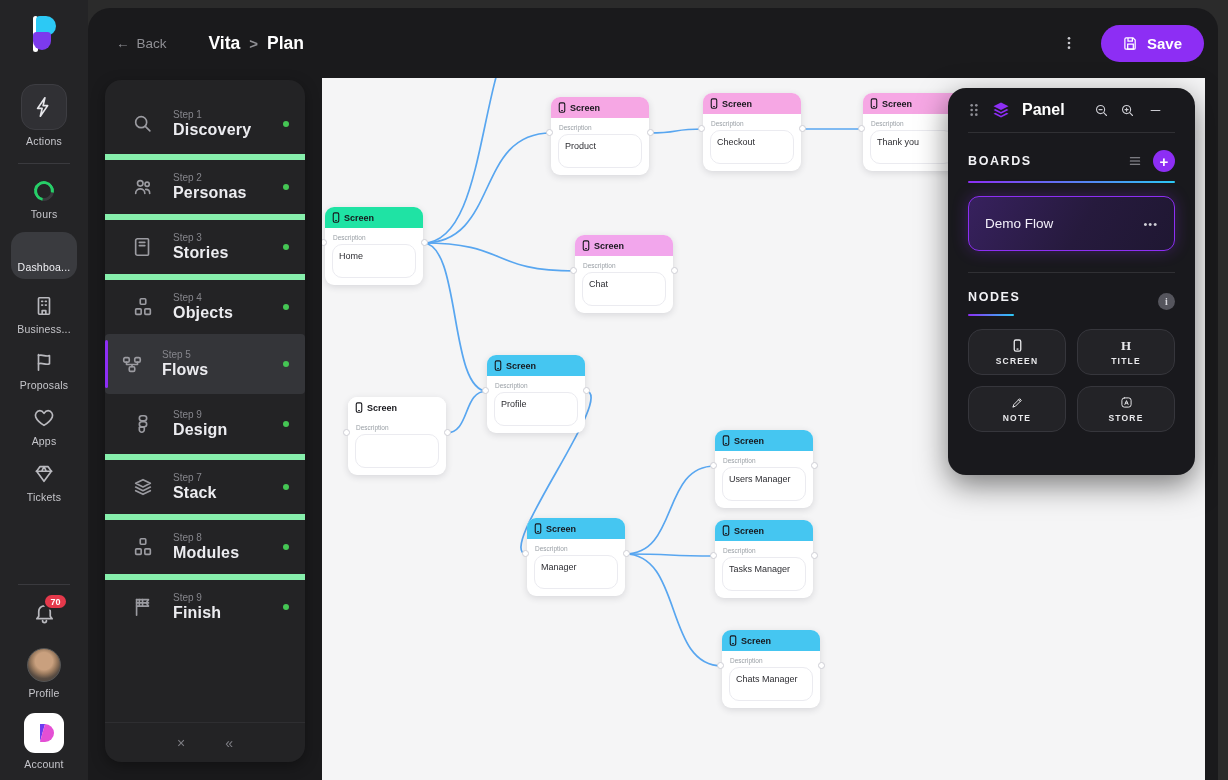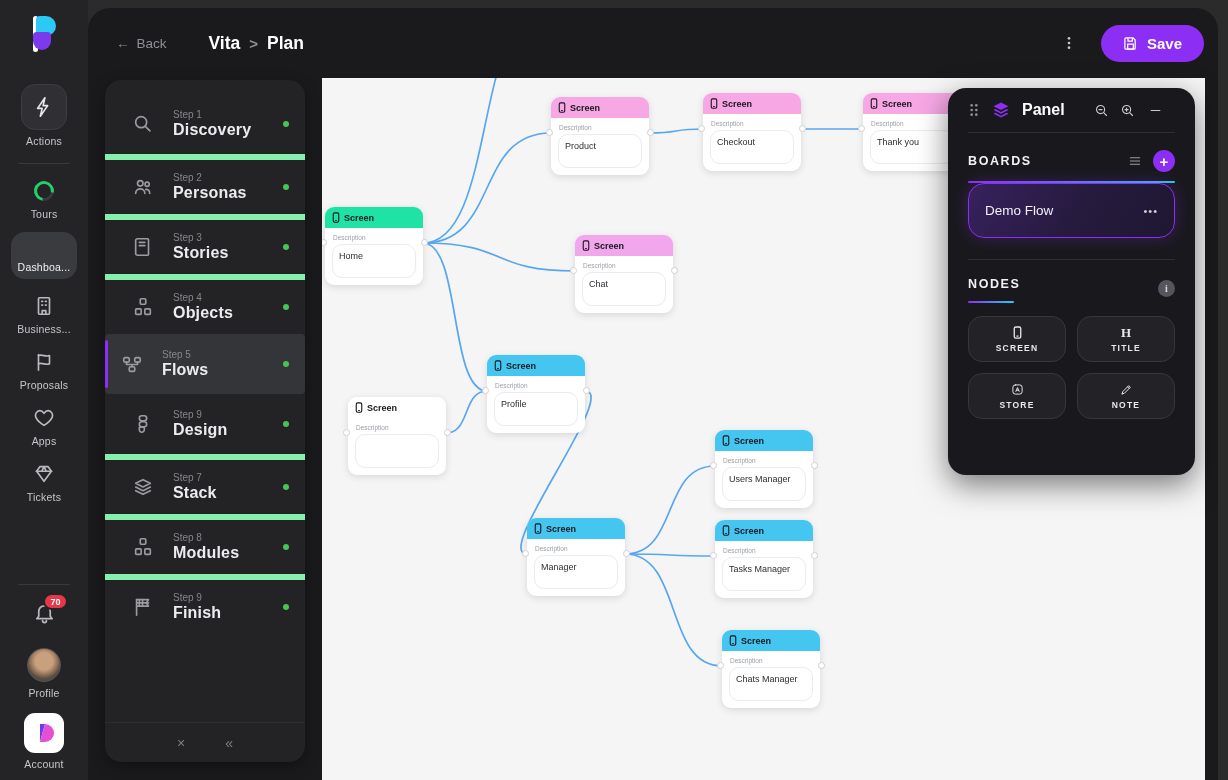--- a/index.html
+++ b/index.html
@@ -86,21 +86,21 @@
   .fp-tool svg { width:15px; height:15px; }
   .fp-tool.minim { margin-left:2px; }
   .section-head { display:flex; align-items:center; margin-top:17px; }
   .section-title { font-size:12.5px; font-weight:bold; letter-spacing:1.6px; color:#f2f2f6; }
   .section-tools { margin-left:auto; display:flex; align-items:center; gap:10px; }
   .burger { color:#9c9ca3; display:flex; cursor:pointer; }
   .burger svg { width:16px; height:14px; }
   .plus-btn { width:22px; height:22px; border-radius:50%; background:#8d2ef4; color:#fff; display:flex; align-items:center; justify-content:center; font-size:15px; font-weight:bold; cursor:pointer; line-height:1; }
   .grad-line { height:2px; background:linear-gradient(90deg,#8d2ef4,#2cc9f5); border-radius:1px; margin-top:9px; }
   .grad-line.short { width:46px; }
-  .board-card { height:55px; border:1.5px solid #8d2ef4; border-radius:16px; background:linear-gradient(120deg,#37215e 0%, #261a3d 55%, #1f1732 100%); box-shadow:0 0 16px rgba(141,46,244,.30); display:flex; align-items:center; padding:0 16px; cursor:pointer; }
+  .board-card { margin-top:13px; height:55px; border:1.5px solid #8d2ef4; border-radius:11px; background:linear-gradient(120deg,#37215e 0%, #261a3d 55%, #1f1732 100%); box-shadow:0 0 16px rgba(141,46,244,.30); display:flex; align-items:center; padding:0 16px; cursor:pointer; }
   .board-label { font-size:13.5px; color:#f3f0fa; }
   .board-menu { margin-left:auto; color:#cfcfd6; font-size:11px; letter-spacing:1px; cursor:pointer; }
   .fp-divider { height:1px; background:#303034; margin-top:21px; }
   .info-circle { width:17px; height:17px; border-radius:50%; background:#55555d; color:#d8d8de; font-size:10px; font-weight:bold; font-family:"Liberation Serif",serif; display:flex; align-items:center; justify-content:center; cursor:pointer; }
   .node-grid { display:grid; grid-template-columns:1fr 1fr; gap:11px; margin-top:13px; }
   .node-btn { height:46px; background:#232327; border:1px solid #36363c; border-radius:14px; display:flex; flex-direction:column; align-items:center; justify-content:center; gap:3px; cursor:pointer; }
   .node-btn-icon { color:#e9e9ec; display:flex; height:14px; align-items:center; }
   .node-btn-icon svg { width:13px; height:13px; }
   .node-btn-icon .serif-h { font-family:"Liberation Serif",serif; font-weight:bold; font-size:13px; line-height:1; }
   .node-btn-label { font-size:8.5px; letter-spacing:1.2px; color:#e9e9ec; font-weight:bold; }
@@ -679,33 +679,33 @@
   <div class="node-btn">
     <span class="node-btn-icon">
             <span class="serif-h">H</span>
           </span>
     <span class="node-btn-label">TITLE</span>
   </div>
 
   <div class="node-btn">
     <span class="node-btn-icon">
             <svg viewBox="0 0 24 24" fill="none" stroke="currentColor" stroke-width="1.8" stroke-linecap="round" stroke-linejoin="round">
+              <path d="m4 20 1-4L16 5l3 3L8 19l-4 1z"></path>
+              <path d="m14 7 3 3"></path>
+            </svg>
+          </span>
+    <span class="node-btn-label">NOTE</span>
+  </div>
+
+  <div class="node-btn">
+    <span class="node-btn-icon">
+            <svg viewBox="0 0 24 24" fill="none" stroke="currentColor" stroke-width="1.8" stroke-linecap="round" stroke-linejoin="round">
               <rect x="3.5" y="3.5" width="17" height="17" rx="4.5"></rect>
               <path d="m9 15.5 3-7 3 7M10.2 13.2h3.6"></path>
             </svg>
           </span>
     <span class="node-btn-label">STORE</span>
   </div>
-
-  <div class="node-btn">
-    <span class="node-btn-icon">
-            <svg viewBox="0 0 24 24" fill="none" stroke="currentColor" stroke-width="1.8" stroke-linecap="round" stroke-linejoin="round">
-              <path d="m4 20 1-4L16 5l3 3L8 19l-4 1z"></path>
-              <path d="m14 7 3 3"></path>
-            </svg>
-          </span>
-    <span class="node-btn-label">NOTE</span>
-  </div>
 </div>
   </div>
 </div>
 
 <div class="right-strip"></div>
 
 </body></html>

